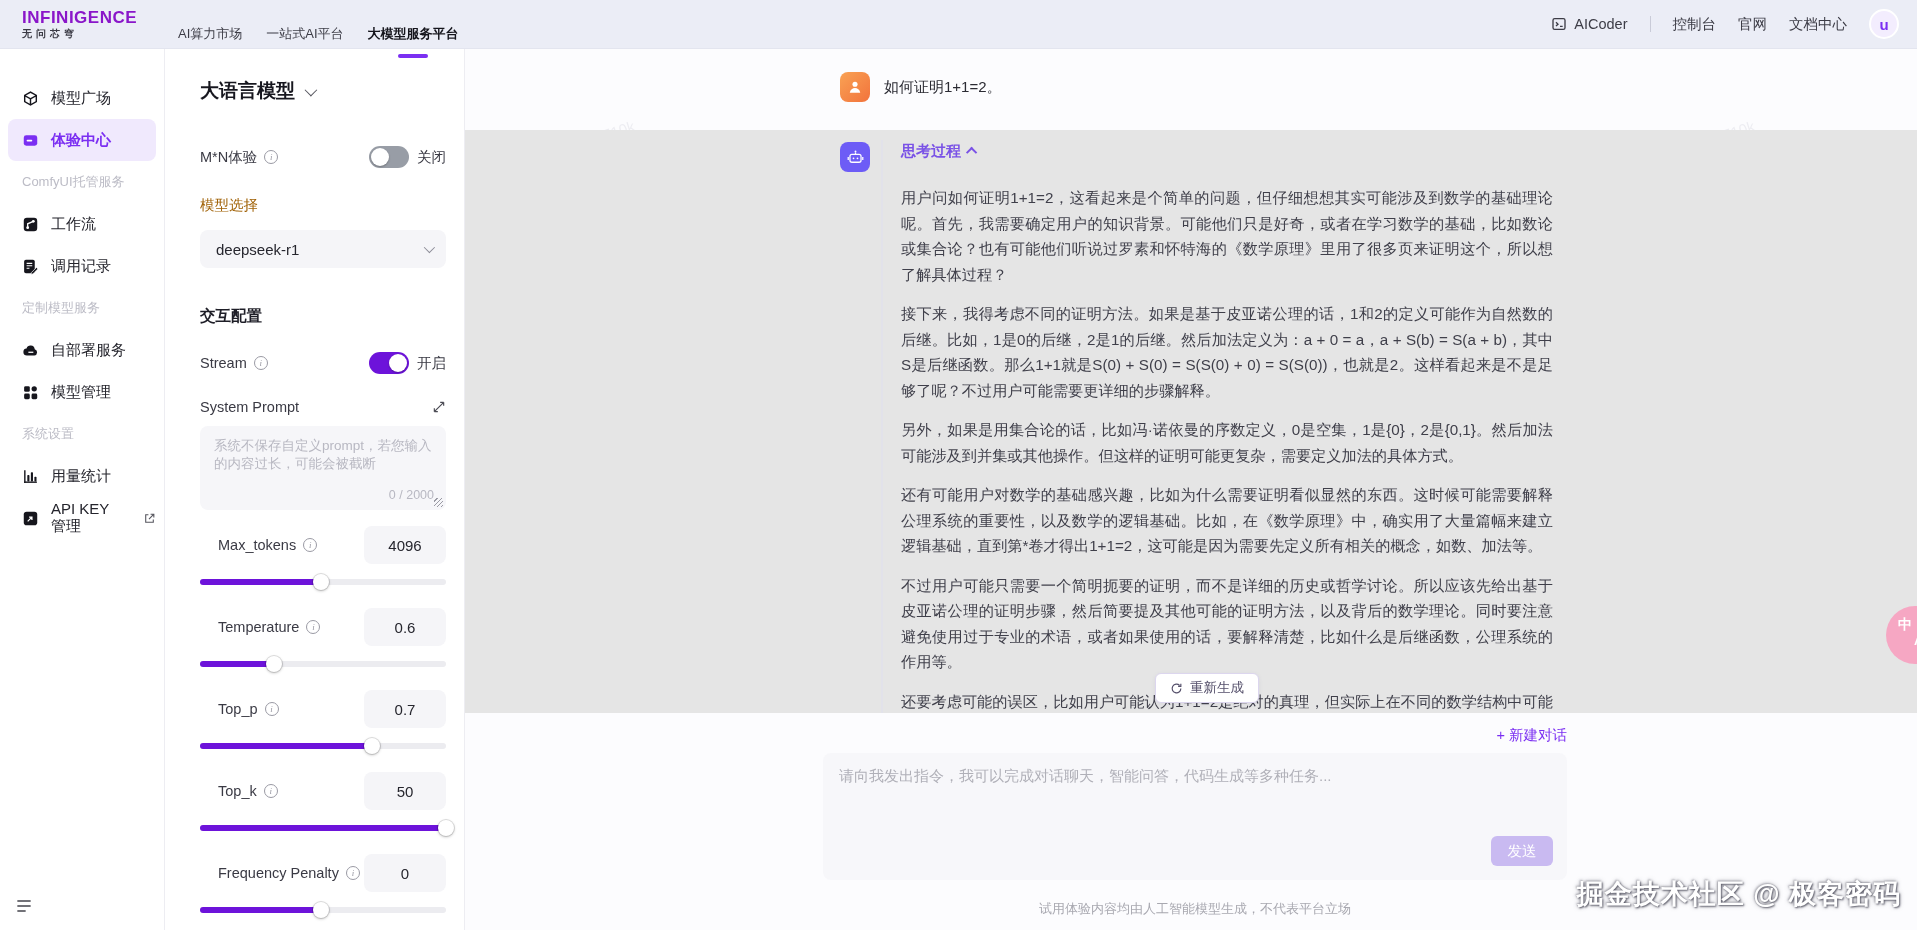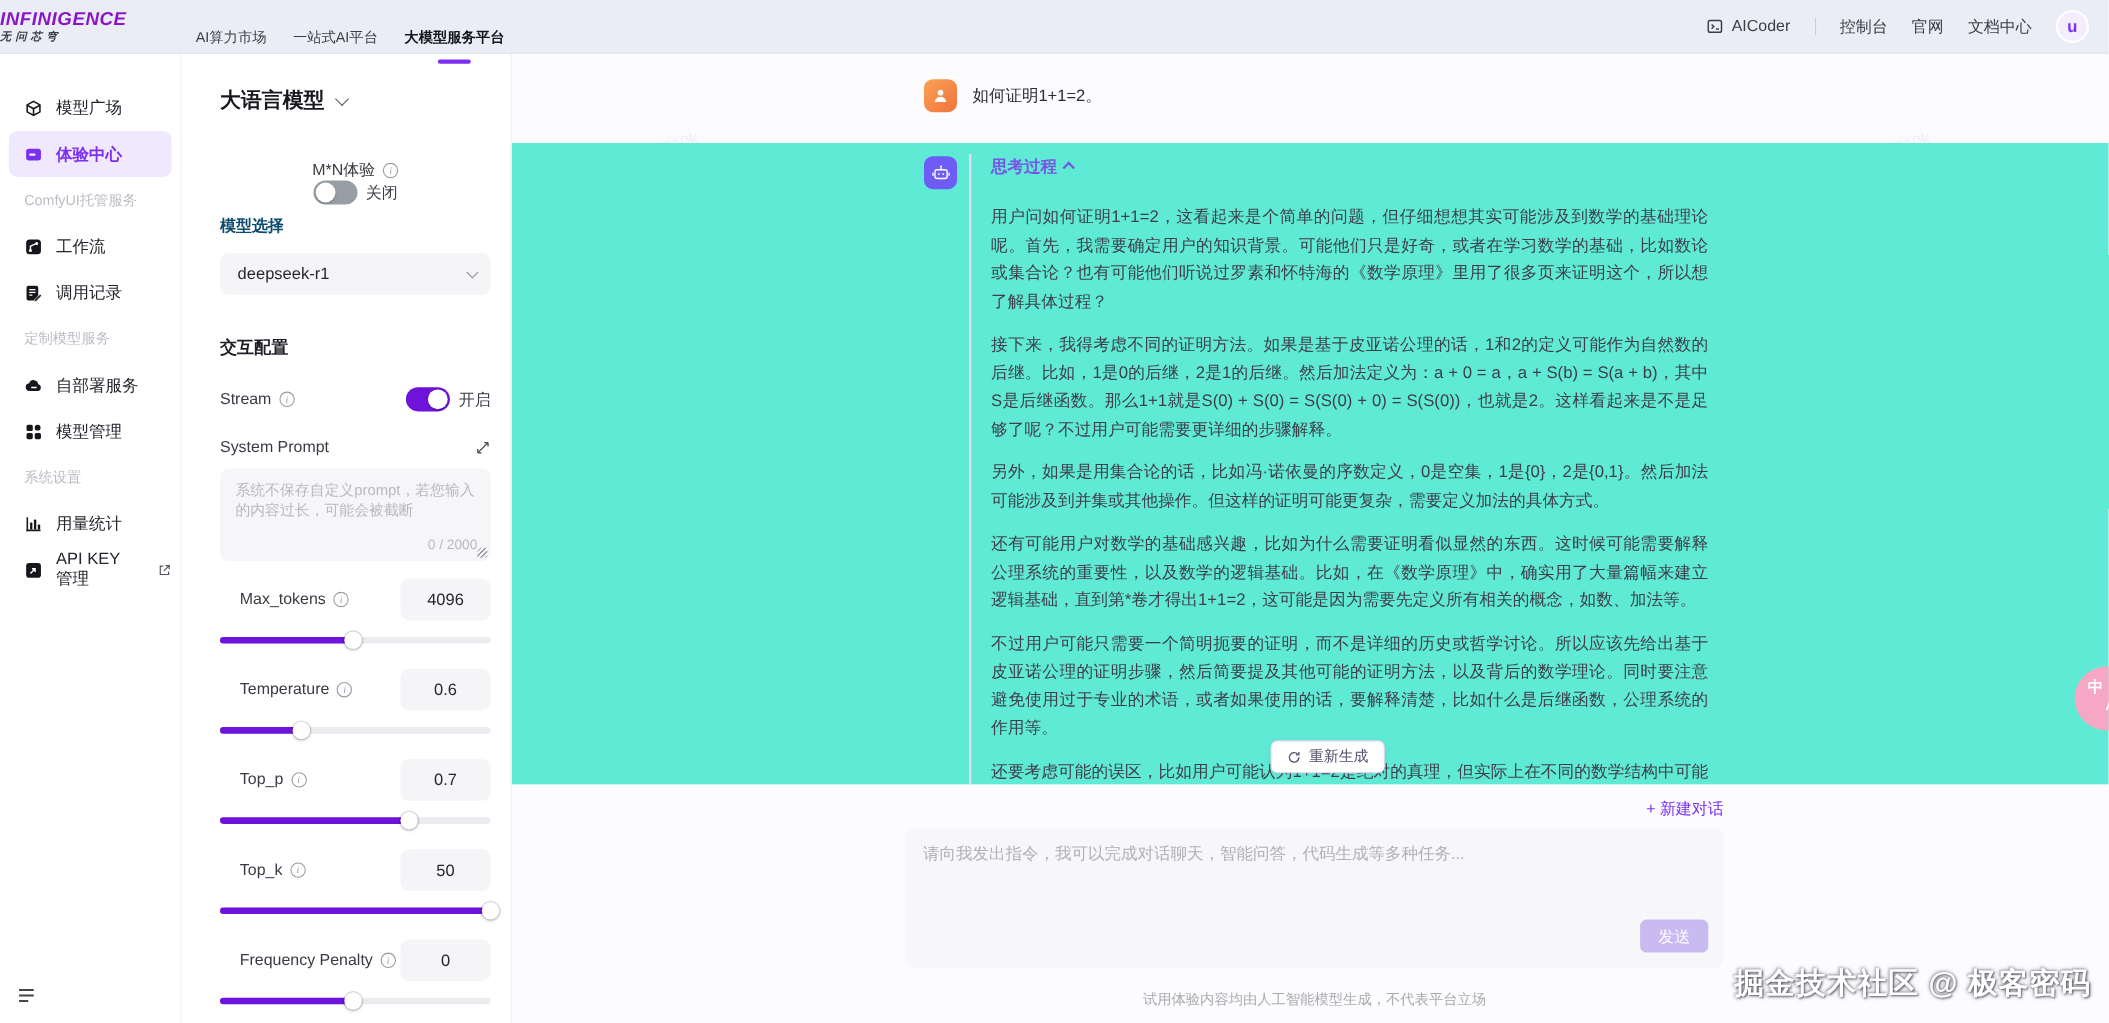--- a/index.html
+++ b/index.html
@@ -3,21 +3,21 @@
 <meta charset="utf-8">
 <style>
   * { margin:0; padding:0; box-sizing:border-box; }
   html,body { width:1917px; height:930px; overflow:hidden; background:#fcfcfe;
     font-family:"Liberation Sans","DejaVu Sans",sans-serif; color:#2b2b33; }
   #app { position:relative; width:1917px; height:930px; }
 
   
   .navbar { position:absolute; left:0; top:0; width:1917px; height:49px; background:#ebedf6;
     border-bottom:1px solid #e3e5ef; display:flex; align-items:center; z-index:30; }
-  .logo { width:150px; line-height:1;font-style:italic; }
+  .logo { width:150px; padding-left:22px; line-height:1; }
   .logo-title { font-size:17px; font-weight:bold; color:#8a16c9; letter-spacing:.5px; }
   .logo-sub { font-size:10px; color:#3a3a44; letter-spacing:4px; margin-top:3px; font-weight:bold; }
   .tabs { display:flex; align-items:center; height:100%; margin-left:16px; }
   .tab { position:relative; height:100%; display:flex; align-items:center; padding:0 12px;
     font-size:13px; color:#3c3c46; cursor:pointer;margin-top:20px; }
   .tab.active { font-weight:bold; color:#15151c; }
   .tab.active .underline { position:absolute; bottom:0; left:50%; transform:translateX(-50%);
     width:30px; height:4px; border-radius:2px; background:#7b2ff2; }
   .nav-right { margin-left:auto; display:flex; align-items:center; padding-right:18px; gap:22px;
     font-size:14.5px; color:#3c3c46; }
@@ -53,22 +53,22 @@
     font-size:9px; display:flex; align-items:center; justify-content:center; font-style:italic;
     font-family:"Liberation Serif",serif; cursor:pointer; }
   .tgroup { display:flex; align-items:center; gap:8px; font-size:14.5px; color:#3a3a44; }
   .toggle { width:40px; height:22px; border-radius:11px; position:relative; cursor:pointer; }
   .toggle.off { background:#989da6; }
   .toggle.on { background:#6d13da; }
   .toggle .knob { position:absolute; top:2px; width:18px; height:18px; border-radius:50%;
     background:#fff; box-shadow:0 1px 2px rgba(0,0,0,.25); }
   .toggle.off .knob { left:2px; }
   .toggle.on .knob { right:2px; }
-  .mn-row { margin-bottom:27px;flex-direction:column; }
-  .sub-label { font-size:14.5px; color:#0c4a6e; height:20px; margin-bottom:14px;font-weight:bold; }
+  .mn-row { margin-bottom:27px; }
+  .sub-label { font-size:14.5px; color:#a16207; height:20px; margin-bottom:14px; }
   .dropdown { height:38px; background:#f5f5f8; border-radius:8px; display:flex; align-items:center;
     padding:0 14px 0 16px; font-size:15px; color:#26262e; cursor:pointer; margin-bottom:38px; }
   .dropdown .chev { margin-left:auto; width:8px; height:8px; border-color:#8d8d98; }
   .sect-title { font-size:15.5px; font-weight:bold; color:#1e1e27; height:22px; margin-bottom:23px; }
   .stream-row { margin-bottom:21px; }
   .sp-row { height:22px; margin-bottom:8px; }
   .expand-ic { cursor:pointer; color:#4a4a53; display:flex; }
   .ta-wrap { position:relative; height:84px; background:#f6f6f9; border-radius:8px; margin-bottom:16px; }
   .ta-wrap textarea { width:100%; height:100%; background:transparent; border:none; outline:none;
     resize:none; padding:11px 14px; font-size:13.5px; color:#26262e;
@@ -90,21 +90,21 @@
   
   .main { position:absolute; left:465px; top:49px; width:1452px; height:881px; background:#fcfcfe; z-index:10; }
   .wm { position:absolute; font-size:15px; color:rgba(140,140,165,.13); transform:rotate(-18deg);
     white-space:nowrap; pointer-events:none; z-index:1; }
   .user-row { position:absolute; left:375px; top:23px; display:flex; align-items:center; gap:14px; z-index:5; }
   .msg-avatar { width:30px; height:30px; border-radius:8px; display:flex; align-items:center;
     justify-content:center; flex:none; }
   .msg-avatar.user { background:linear-gradient(135deg,#f9a254,#f2733c); }
   .msg-avatar.bot { background:#6d5cf6; }
   .user-text { font-size:15px; color:#2b2b33; }
-  .ai-band { position:absolute; left:0; top:81px; width:1452px; height:583px; background:#5eead4;
+  .ai-band { position:absolute; left:0; top:81px; width:1452px; height:583px; background:#e5e5e5;
     overflow:hidden; z-index:2;text-decoration:underline; }
   .bot-avatar { position:absolute; left:375px; top:12px; }
   .think { position:absolute; left:416px; top:10px; width:672px; border-left:2px solid #e2e2ea;
     padding-left:18px; }
   .think-head { display:flex; align-items:center; gap:8px; height:22px; margin-bottom:23px;
     font-size:15px; font-weight:bold; color:#7a52e6; cursor:pointer; }
   .chev-up { width:8px; height:8px; border-left:2px solid #7a52e6; border-top:2px solid #7a52e6;
     transform:rotate(45deg) translateY(2px); }
   .think p { font-size:15.2px; line-height:25.5px; color:#3f3f4a; margin-bottom:14px; text-align:justify; }
   .regen { position:absolute; left:690px; top:624px; height:30px; padding:0 14px; background:#fff;

